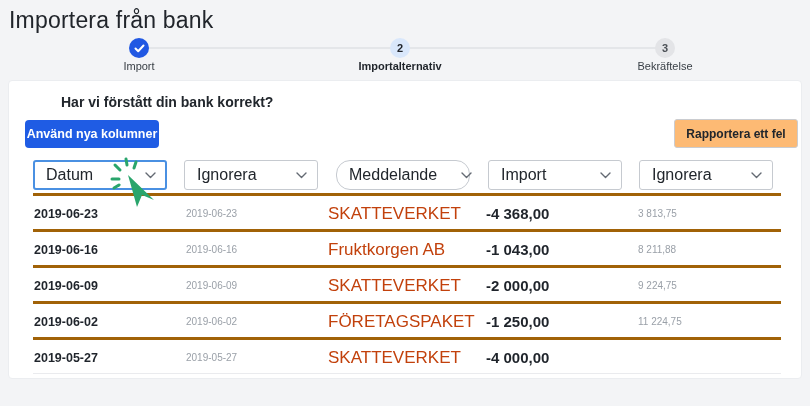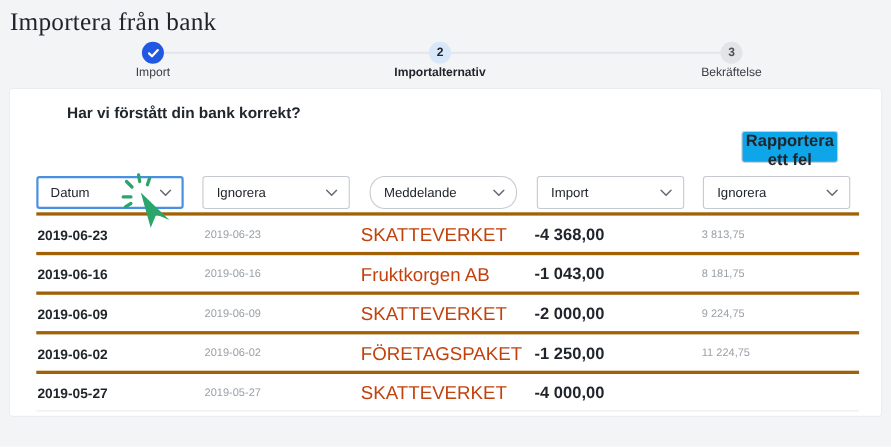--- a/index.html
+++ b/index.html
@@ -1,47 +1,47 @@
 <!DOCTYPE html>
 <html><head>
 <meta charset="utf-8">
 <style>
   * { margin:0; padding:0; box-sizing:border-box; }
   html,body { width:810px; height:406px; }
   body { background:#f3f4f6; font-family:"Liberation Sans", sans-serif; color:#21262c; }
   .screen { position:relative; width:810px; height:406px; overflow:hidden; }
 
-  .page-title { position:absolute; left:9px; top:7px; font-size:23px; font-weight:500; color:#21252b; letter-spacing:.2px;font-family:Liberation Serif, serif; }
+  .page-title { position:absolute; left:9px; top:7px; font-size:23px; font-weight:500; color:#21252b; letter-spacing:.2px; }
 
   
   .step-line { position:absolute; left:139px; top:47px; width:526px; height:2px; background:#e4e6e9; }
   .step-circle { position:absolute; top:38px; width:20px; height:20px; border-radius:50%;
                  display:flex; align-items:center; justify-content:center; font-size:11px; font-weight:700; }
   .sc1 { left:129px; background:#2158e3; }
   .sc2 { left:390px; background:#d9e7fb; color:#20242b; }
   .sc3 { left:655px; background:#e3e4e7; color:#4b5056; }
   .step-label { position:absolute; top:60px; width:160px; text-align:center; font-size:11px; color:#3a4047; }
   .sl1 { left:59px; }
   .sl2 { left:320px; font-weight:700; color:#1f242a; }
   .sl3 { left:585px; }
 
   
   .card { position:absolute; left:8px; top:80px; width:794px; height:299px; background:#fff;
           border:1px solid #ebedf0; border-radius:4px; }
   .question { position:absolute; left:16px; top:13px; font-size:14px; font-weight:700; color:#21262c;margin-left:36px; }
   .btn-primary { position:absolute; left:16px; top:39px; width:134px; height:28px; background:#1f5ce4;
                  border:none; border-radius:4px; color:#fff; font-size:12.5px; font-weight:700;
                  font-family:"Liberation Sans", sans-serif; cursor:pointer; }
-  .btn-secondary { position:absolute; left:665px; top:38px; width:88px; height:29px; background:#0ea5e9;
-                   border:1px solid #caccd0; border-radius:3px; color:#21262c; font-size:15px; font-weight:700;
+  .btn-secondary { position:absolute; left:665px; top:38px; width:124px; height:29px; background:#fdba74;
+                   border:1px solid #caccd0; border-radius:3px; color:#21262c; font-size:12px; font-weight:700;
                    font-family:"Liberation Sans", sans-serif; cursor:pointer; }
 
   
   .select { position:absolute; top:79px; width:134px; height:30px; background:#fff;
-            border:1px solid #c6cad0; border-radius:3px; font-size:12px; color:#21262c;
+            border:1px solid #c6cad0; border-radius:3px; font-size:16px; color:#21262c;
             display:flex; align-items:center; padding:0 10px 0 12px; cursor:pointer;gap:24px; }
   .select .val { flex:1; }
   .select.focused { border:2px solid #4a90e2; padding:0 9px 0 11px; }
   .s1 { left:24px; } .s2 { left:175px; } .s3 { left:327px;border-radius:14px; } .s4 { left:479px; } .s5 { left:630px; }
   .chev { width:11px; height:7px; flex:none; }
 
   
   .row { position:absolute; left:24px; right:20px; height:36px; border-top:3px solid #a16207; }
   .r0 { top:112px; } .r1 { top:148px; } .r2 { top:184px; } .r3 { top:220px; } .r4 { top:256px; }
   .table-bottom { position:absolute; left:24px; right:20px; top:292px; border-top:1px solid #eaebee; }
@@ -79,20 +79,21 @@
 
     <div class="step-label sl1">Import</div>
     <div class="step-label sl2">Importalternativ</div>
     <div class="step-label sl3">Bekräftelse</div>
   </div>
 
   <div class="card">
 
     <div class="question">Har vi förstått din bank korrekt?</div>
 
+    <button class="btn-primary">Använd nya kolumner</button>
     <button class="btn-secondary">Rapportera ett fel</button>
 
     <div class="select s1 focused">
       <span class="val">Datum</span>
       <svg class="chev" viewBox="0 0 11 7">
           <polyline points="1,1 5.5,5.5 10,1" fill="none" stroke="#646a73" stroke-width="1.4" stroke-linecap="round" stroke-linejoin="round"></polyline>
         </svg>
     </div>
     <div class="select s2">
       <span class="val">Ignorera</span>
@@ -124,21 +125,21 @@
       <span class="cell c2">2019-06-23</span>
       <span class="cell c3">SKATTEVERKET</span>
       <span class="cell c4">-4 368,00</span>
       <span class="cell c5">3 813,75</span>
     </div>
     <div class="row r1">
       <span class="cell c1">2019-06-16</span>
       <span class="cell c2">2019-06-16</span>
       <span class="cell c3">Fruktkorgen AB</span>
       <span class="cell c4">-1 043,00</span>
-      <span class="cell c5">8 181,75</span>
+      <span class="cell c5">8 211,88</span>
     </div>
     <div class="row r2">
       <span class="cell c1">2019-06-09</span>
       <span class="cell c2">2019-06-09</span>
       <span class="cell c3">SKATTEVERKET</span>
       <span class="cell c4">-2 000,00</span>
       <span class="cell c5">9 224,75</span>
     </div>
     <div class="row r3">
       <span class="cell c1">2019-06-02</span>

